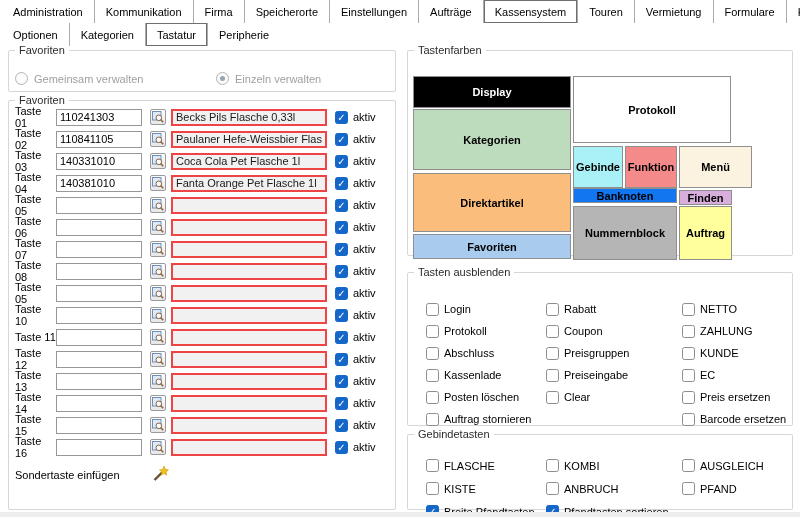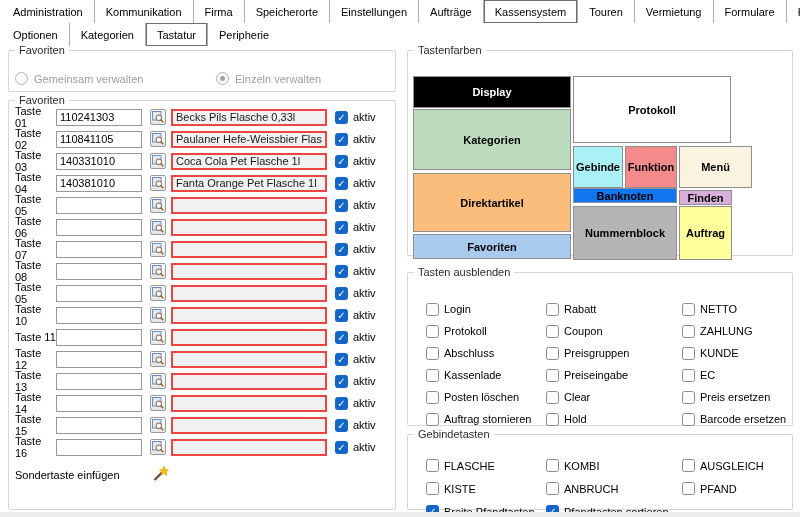--- a/index.html
+++ b/index.html
@@ -396,24 +396,20 @@
         <span>Preisgruppen</span>
       </div>
     <div class="cbrow">
         <span class="cb"></span>
         <span>Preiseingabe</span>
       </div>
     <div class="cbrow">
         <span class="cb"></span>
         <span>Clear</span>
       </div>
-    <div class="cbrow">
-        <span class="cb"></span>
-        <span>Hold</span>
-      </div>
   </div>
   <div class="cbcol col-c">
     <div class="cbrow">
         <span class="cb"></span>
         <span>NETTO</span>
       </div>
     <div class="cbrow">
         <span class="cb"></span>
         <span>ZAHLUNG</span>
       </div>

